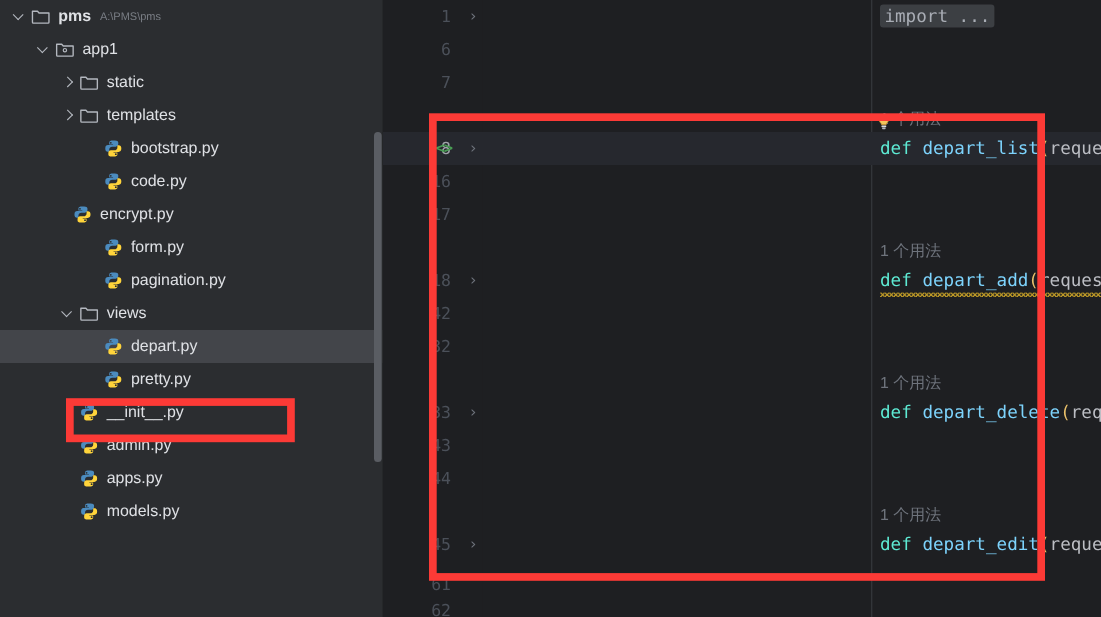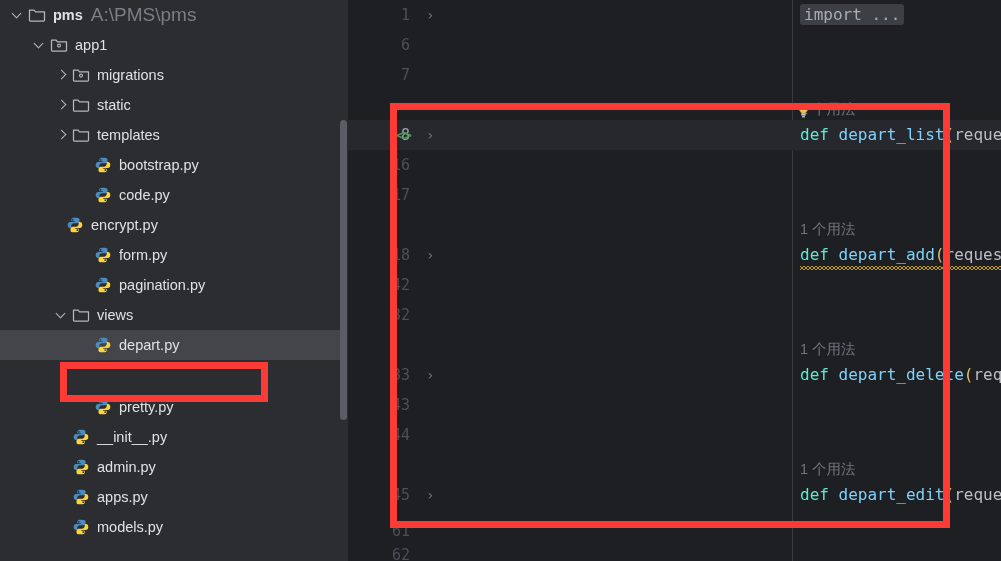--- a/index.html
+++ b/index.html
@@ -65,21 +65,21 @@
   .ficon {
     width: 18px; height: 18px;
     flex: 0 0 18px;
     margin-right: 7px;
     position: relative;
     display: inline-block;
   }
   .tree-label { line-height: 1; }
   .tree-path {
     color: #7A7E85;
-    font-size: 19px;
+    font-size: 10px;
     margin-left: 8px;
   }
   .tree-row.bold .tree-label { font-weight: bold; }
 
   
   #sb-track {
     position: absolute;
     right: 0; top: 0;
     width: 8px; height: 561px;
     background: #2B2D30;
@@ -221,94 +221,86 @@
           <span class="ficon"><svg width="18" height="18" viewBox="0 0 18 18">
               <path d="M1.5 4.2h4.6l1.4 1.6h9V14.2a.8.8 0 0 1-.8.8H2.3a.8.8 0 0 1-.8-.8z" fill="none" stroke="#B4B8BF" stroke-width="1.25" stroke-linejoin="round"></path>
               <circle cx="9" cy="9.6" r="1.5" fill="none" stroke="#B4B8BF" stroke-width="1.1"></circle>
             </svg></span>
           <span class="tree-label">app1</span>
         </div>
         <div class="tree-row" style="padding-left: 54px;">
           <span class="arrow closed"></span>
           <span class="ficon"><svg width="18" height="18" viewBox="0 0 18 18">
               <path d="M1.5 4.2h4.6l1.4 1.6h9V14.2a.8.8 0 0 1-.8.8H2.3a.8.8 0 0 1-.8-.8z" fill="none" stroke="#B4B8BF" stroke-width="1.25" stroke-linejoin="round"></path>
-              <circle cx="9" cy="9.6" r="1.5" fill="none" stroke="#B4B8BF" stroke-width="1.1"></circle>
-            </svg></span>
-          <span class="tree-label">migrations</span>
+            </svg></span>
+          <span class="tree-label">static</span>
         </div>
         <div class="tree-row" style="padding-left: 54px;">
           <span class="arrow closed"></span>
           <span class="ficon"><svg width="18" height="18" viewBox="0 0 18 18">
               <path d="M1.5 4.2h4.6l1.4 1.6h9V14.2a.8.8 0 0 1-.8.8H2.3a.8.8 0 0 1-.8-.8z" fill="none" stroke="#B4B8BF" stroke-width="1.25" stroke-linejoin="round"></path>
             </svg></span>
-          <span class="tree-label">static</span>
-        </div>
-        <div class="tree-row" style="padding-left: 54px;">
-          <span class="arrow closed"></span>
+          <span class="tree-label">templates</span>
+        </div>
+        <div class="tree-row" style="padding-left: 76px;">
+          <span class="arrow none"></span>
+          <span class="ficon"><svg width="18" height="18" viewBox="0 0 18 18">
+              <path d="M8.6 1.7c-2 0-3.3.5-3.3 1.9v1.7h3.5v.6H4.2c-1.5 0-2.5 1-2.5 3s.9 3 2.4 3h1.2V9.9c0-1.5 1.2-2.6 2.7-2.6h3.2c1.3 0 2.3-1 2.3-2.3V3.6c0-1.2-1.1-1.9-3-1.9zM6.7 3a.85.85 0 1 1 0 1.7.85.85 0 0 1 0-1.7z" fill="#4B8BBE"></path>
+              <path d="M9.4 16.3c2 0 3.3-.5 3.3-1.9v-1.7H9.2v-.6h4.6c1.5 0 2.5-1 2.5-3s-.9-3-2.4-3h-1.2v2c0 1.5-1.2 2.6-2.7 2.6H6.8c-1.3 0-2.3 1-2.3 2.3v1.4c0 1.2 1.1 1.9 3 1.9zm1.9-1.3a.85.85 0 1 1 0-1.7.85.85 0 0 1 0 1.7z" fill="#FFD43B"></path>
+            </svg></span>
+          <span class="tree-label">bootstrap.py</span>
+        </div>
+        <div class="tree-row" style="padding-left: 76px;">
+          <span class="arrow none"></span>
+          <span class="ficon"><svg width="18" height="18" viewBox="0 0 18 18">
+              <path d="M8.6 1.7c-2 0-3.3.5-3.3 1.9v1.7h3.5v.6H4.2c-1.5 0-2.5 1-2.5 3s.9 3 2.4 3h1.2V9.9c0-1.5 1.2-2.6 2.7-2.6h3.2c1.3 0 2.3-1 2.3-2.3V3.6c0-1.2-1.1-1.9-3-1.9zM6.7 3a.85.85 0 1 1 0 1.7.85.85 0 0 1 0-1.7z" fill="#4B8BBE"></path>
+              <path d="M9.4 16.3c2 0 3.3-.5 3.3-1.9v-1.7H9.2v-.6h4.6c1.5 0 2.5-1 2.5-3s-.9-3-2.4-3h-1.2v2c0 1.5-1.2 2.6-2.7 2.6H6.8c-1.3 0-2.3 1-2.3 2.3v1.4c0 1.2 1.1 1.9 3 1.9zm1.9-1.3a.85.85 0 1 1 0-1.7.85.85 0 0 1 0 1.7z" fill="#FFD43B"></path>
+            </svg></span>
+          <span class="tree-label">code.py</span>
+        </div>
+        <div class="tree-row" style="padding-left: 48px;">
+          <span class="arrow none"></span>
+          <span class="ficon"><svg width="18" height="18" viewBox="0 0 18 18">
+              <path d="M8.6 1.7c-2 0-3.3.5-3.3 1.9v1.7h3.5v.6H4.2c-1.5 0-2.5 1-2.5 3s.9 3 2.4 3h1.2V9.9c0-1.5 1.2-2.6 2.7-2.6h3.2c1.3 0 2.3-1 2.3-2.3V3.6c0-1.2-1.1-1.9-3-1.9zM6.7 3a.85.85 0 1 1 0 1.7.85.85 0 0 1 0-1.7z" fill="#4B8BBE"></path>
+              <path d="M9.4 16.3c2 0 3.3-.5 3.3-1.9v-1.7H9.2v-.6h4.6c1.5 0 2.5-1 2.5-3s-.9-3-2.4-3h-1.2v2c0 1.5-1.2 2.6-2.7 2.6H6.8c-1.3 0-2.3 1-2.3 2.3v1.4c0 1.2 1.1 1.9 3 1.9zm1.9-1.3a.85.85 0 1 1 0-1.7.85.85 0 0 1 0 1.7z" fill="#FFD43B"></path>
+            </svg></span>
+          <span class="tree-label">encrypt.py</span>
+        </div>
+        <div class="tree-row" style="padding-left: 76px;">
+          <span class="arrow none"></span>
+          <span class="ficon"><svg width="18" height="18" viewBox="0 0 18 18">
+              <path d="M8.6 1.7c-2 0-3.3.5-3.3 1.9v1.7h3.5v.6H4.2c-1.5 0-2.5 1-2.5 3s.9 3 2.4 3h1.2V9.9c0-1.5 1.2-2.6 2.7-2.6h3.2c1.3 0 2.3-1 2.3-2.3V3.6c0-1.2-1.1-1.9-3-1.9zM6.7 3a.85.85 0 1 1 0 1.7.85.85 0 0 1 0-1.7z" fill="#4B8BBE"></path>
+              <path d="M9.4 16.3c2 0 3.3-.5 3.3-1.9v-1.7H9.2v-.6h4.6c1.5 0 2.5-1 2.5-3s-.9-3-2.4-3h-1.2v2c0 1.5-1.2 2.6-2.7 2.6H6.8c-1.3 0-2.3 1-2.3 2.3v1.4c0 1.2 1.1 1.9 3 1.9zm1.9-1.3a.85.85 0 1 1 0-1.7.85.85 0 0 1 0 1.7z" fill="#FFD43B"></path>
+            </svg></span>
+          <span class="tree-label">form.py</span>
+        </div>
+        <div class="tree-row" style="padding-left: 76px;">
+          <span class="arrow none"></span>
+          <span class="ficon"><svg width="18" height="18" viewBox="0 0 18 18">
+              <path d="M8.6 1.7c-2 0-3.3.5-3.3 1.9v1.7h3.5v.6H4.2c-1.5 0-2.5 1-2.5 3s.9 3 2.4 3h1.2V9.9c0-1.5 1.2-2.6 2.7-2.6h3.2c1.3 0 2.3-1 2.3-2.3V3.6c0-1.2-1.1-1.9-3-1.9zM6.7 3a.85.85 0 1 1 0 1.7.85.85 0 0 1 0-1.7z" fill="#4B8BBE"></path>
+              <path d="M9.4 16.3c2 0 3.3-.5 3.3-1.9v-1.7H9.2v-.6h4.6c1.5 0 2.5-1 2.5-3s-.9-3-2.4-3h-1.2v2c0 1.5-1.2 2.6-2.7 2.6H6.8c-1.3 0-2.3 1-2.3 2.3v1.4c0 1.2 1.1 1.9 3 1.9zm1.9-1.3a.85.85 0 1 1 0-1.7.85.85 0 0 1 0 1.7z" fill="#FFD43B"></path>
+            </svg></span>
+          <span class="tree-label">pagination.py</span>
+        </div>
+        <div class="tree-row" style="padding-left: 54px;">
+          <span class="arrow open"></span>
           <span class="ficon"><svg width="18" height="18" viewBox="0 0 18 18">
               <path d="M1.5 4.2h4.6l1.4 1.6h9V14.2a.8.8 0 0 1-.8.8H2.3a.8.8 0 0 1-.8-.8z" fill="none" stroke="#B4B8BF" stroke-width="1.25" stroke-linejoin="round"></path>
             </svg></span>
-          <span class="tree-label">templates</span>
+          <span class="tree-label">views</span>
+        </div>
+        <div class="tree-row selected" style="padding-left: 76px;">
+          <span class="arrow none"></span>
+          <span class="ficon"><svg width="18" height="18" viewBox="0 0 18 18">
+              <path d="M8.6 1.7c-2 0-3.3.5-3.3 1.9v1.7h3.5v.6H4.2c-1.5 0-2.5 1-2.5 3s.9 3 2.4 3h1.2V9.9c0-1.5 1.2-2.6 2.7-2.6h3.2c1.3 0 2.3-1 2.3-2.3V3.6c0-1.2-1.1-1.9-3-1.9zM6.7 3a.85.85 0 1 1 0 1.7.85.85 0 0 1 0-1.7z" fill="#4B8BBE"></path>
+              <path d="M9.4 16.3c2 0 3.3-.5 3.3-1.9v-1.7H9.2v-.6h4.6c1.5 0 2.5-1 2.5-3s-.9-3-2.4-3h-1.2v2c0 1.5-1.2 2.6-2.7 2.6H6.8c-1.3 0-2.3 1-2.3 2.3v1.4c0 1.2 1.1 1.9 3 1.9zm1.9-1.3a.85.85 0 1 1 0-1.7.85.85 0 0 1 0 1.7z" fill="#FFD43B"></path>
+            </svg></span>
+          <span class="tree-label">depart.py</span>
         </div>
         <div class="tree-row" style="padding-left: 76px;">
-          <span class="arrow none"></span>
-          <span class="ficon"><svg width="18" height="18" viewBox="0 0 18 18">
-              <path d="M8.6 1.7c-2 0-3.3.5-3.3 1.9v1.7h3.5v.6H4.2c-1.5 0-2.5 1-2.5 3s.9 3 2.4 3h1.2V9.9c0-1.5 1.2-2.6 2.7-2.6h3.2c1.3 0 2.3-1 2.3-2.3V3.6c0-1.2-1.1-1.9-3-1.9zM6.7 3a.85.85 0 1 1 0 1.7.85.85 0 0 1 0-1.7z" fill="#4B8BBE"></path>
-              <path d="M9.4 16.3c2 0 3.3-.5 3.3-1.9v-1.7H9.2v-.6h4.6c1.5 0 2.5-1 2.5-3s-.9-3-2.4-3h-1.2v2c0 1.5-1.2 2.6-2.7 2.6H6.8c-1.3 0-2.3 1-2.3 2.3v1.4c0 1.2 1.1 1.9 3 1.9zm1.9-1.3a.85.85 0 1 1 0-1.7.85.85 0 0 1 0 1.7z" fill="#FFD43B"></path>
-            </svg></span>
-          <span class="tree-label">bootstrap.py</span>
-        </div>
-        <div class="tree-row" style="padding-left: 76px;">
-          <span class="arrow none"></span>
-          <span class="ficon"><svg width="18" height="18" viewBox="0 0 18 18">
-              <path d="M8.6 1.7c-2 0-3.3.5-3.3 1.9v1.7h3.5v.6H4.2c-1.5 0-2.5 1-2.5 3s.9 3 2.4 3h1.2V9.9c0-1.5 1.2-2.6 2.7-2.6h3.2c1.3 0 2.3-1 2.3-2.3V3.6c0-1.2-1.1-1.9-3-1.9zM6.7 3a.85.85 0 1 1 0 1.7.85.85 0 0 1 0-1.7z" fill="#4B8BBE"></path>
-              <path d="M9.4 16.3c2 0 3.3-.5 3.3-1.9v-1.7H9.2v-.6h4.6c1.5 0 2.5-1 2.5-3s-.9-3-2.4-3h-1.2v2c0 1.5-1.2 2.6-2.7 2.6H6.8c-1.3 0-2.3 1-2.3 2.3v1.4c0 1.2 1.1 1.9 3 1.9zm1.9-1.3a.85.85 0 1 1 0-1.7.85.85 0 0 1 0 1.7z" fill="#FFD43B"></path>
-            </svg></span>
-          <span class="tree-label">code.py</span>
-        </div>
-        <div class="tree-row" style="padding-left: 48px;">
-          <span class="arrow none"></span>
-          <span class="ficon"><svg width="18" height="18" viewBox="0 0 18 18">
-              <path d="M8.6 1.7c-2 0-3.3.5-3.3 1.9v1.7h3.5v.6H4.2c-1.5 0-2.5 1-2.5 3s.9 3 2.4 3h1.2V9.9c0-1.5 1.2-2.6 2.7-2.6h3.2c1.3 0 2.3-1 2.3-2.3V3.6c0-1.2-1.1-1.9-3-1.9zM6.7 3a.85.85 0 1 1 0 1.7.85.85 0 0 1 0-1.7z" fill="#4B8BBE"></path>
-              <path d="M9.4 16.3c2 0 3.3-.5 3.3-1.9v-1.7H9.2v-.6h4.6c1.5 0 2.5-1 2.5-3s-.9-3-2.4-3h-1.2v2c0 1.5-1.2 2.6-2.7 2.6H6.8c-1.3 0-2.3 1-2.3 2.3v1.4c0 1.2 1.1 1.9 3 1.9zm1.9-1.3a.85.85 0 1 1 0-1.7.85.85 0 0 1 0 1.7z" fill="#FFD43B"></path>
-            </svg></span>
-          <span class="tree-label">encrypt.py</span>
-        </div>
-        <div class="tree-row" style="padding-left: 76px;">
-          <span class="arrow none"></span>
-          <span class="ficon"><svg width="18" height="18" viewBox="0 0 18 18">
-              <path d="M8.6 1.7c-2 0-3.3.5-3.3 1.9v1.7h3.5v.6H4.2c-1.5 0-2.5 1-2.5 3s.9 3 2.4 3h1.2V9.9c0-1.5 1.2-2.6 2.7-2.6h3.2c1.3 0 2.3-1 2.3-2.3V3.6c0-1.2-1.1-1.9-3-1.9zM6.7 3a.85.85 0 1 1 0 1.7.85.85 0 0 1 0-1.7z" fill="#4B8BBE"></path>
-              <path d="M9.4 16.3c2 0 3.3-.5 3.3-1.9v-1.7H9.2v-.6h4.6c1.5 0 2.5-1 2.5-3s-.9-3-2.4-3h-1.2v2c0 1.5-1.2 2.6-2.7 2.6H6.8c-1.3 0-2.3 1-2.3 2.3v1.4c0 1.2 1.1 1.9 3 1.9zm1.9-1.3a.85.85 0 1 1 0-1.7.85.85 0 0 1 0 1.7z" fill="#FFD43B"></path>
-            </svg></span>
-          <span class="tree-label">form.py</span>
-        </div>
-        <div class="tree-row" style="padding-left: 76px;">
-          <span class="arrow none"></span>
-          <span class="ficon"><svg width="18" height="18" viewBox="0 0 18 18">
-              <path d="M8.6 1.7c-2 0-3.3.5-3.3 1.9v1.7h3.5v.6H4.2c-1.5 0-2.5 1-2.5 3s.9 3 2.4 3h1.2V9.9c0-1.5 1.2-2.6 2.7-2.6h3.2c1.3 0 2.3-1 2.3-2.3V3.6c0-1.2-1.1-1.9-3-1.9zM6.7 3a.85.85 0 1 1 0 1.7.85.85 0 0 1 0-1.7z" fill="#4B8BBE"></path>
-              <path d="M9.4 16.3c2 0 3.3-.5 3.3-1.9v-1.7H9.2v-.6h4.6c1.5 0 2.5-1 2.5-3s-.9-3-2.4-3h-1.2v2c0 1.5-1.2 2.6-2.7 2.6H6.8c-1.3 0-2.3 1-2.3 2.3v1.4c0 1.2 1.1 1.9 3 1.9zm1.9-1.3a.85.85 0 1 1 0-1.7.85.85 0 0 1 0 1.7z" fill="#FFD43B"></path>
-            </svg></span>
-          <span class="tree-label">pagination.py</span>
-        </div>
-        <div class="tree-row" style="padding-left: 54px;">
-          <span class="arrow open"></span>
-          <span class="ficon"><svg width="18" height="18" viewBox="0 0 18 18">
-              <path d="M1.5 4.2h4.6l1.4 1.6h9V14.2a.8.8 0 0 1-.8.8H2.3a.8.8 0 0 1-.8-.8z" fill="none" stroke="#B4B8BF" stroke-width="1.25" stroke-linejoin="round"></path>
-            </svg></span>
-          <span class="tree-label">views</span>
-        </div>
-        <div class="tree-row selected" style="padding-left: 76px;">
-          <span class="arrow none"></span>
-          <span class="ficon"><svg width="18" height="18" viewBox="0 0 18 18">
-              <path d="M8.6 1.7c-2 0-3.3.5-3.3 1.9v1.7h3.5v.6H4.2c-1.5 0-2.5 1-2.5 3s.9 3 2.4 3h1.2V9.9c0-1.5 1.2-2.6 2.7-2.6h3.2c1.3 0 2.3-1 2.3-2.3V3.6c0-1.2-1.1-1.9-3-1.9zM6.7 3a.85.85 0 1 1 0 1.7.85.85 0 0 1 0-1.7z" fill="#4B8BBE"></path>
-              <path d="M9.4 16.3c2 0 3.3-.5 3.3-1.9v-1.7H9.2v-.6h4.6c1.5 0 2.5-1 2.5-3s-.9-3-2.4-3h-1.2v2c0 1.5-1.2 2.6-2.7 2.6H6.8c-1.3 0-2.3 1-2.3 2.3v1.4c0 1.2 1.1 1.9 3 1.9zm1.9-1.3a.85.85 0 1 1 0-1.7.85.85 0 0 1 0 1.7z" fill="#FFD43B"></path>
-            </svg></span>
-          <span class="tree-label">depart.py</span>
-        </div>
-        <div class="tree-row" style="padding-left: 76px; margin-top: 32px;">
           <span class="arrow none"></span>
           <span class="ficon"><svg width="18" height="18" viewBox="0 0 18 18">
               <path d="M8.6 1.7c-2 0-3.3.5-3.3 1.9v1.7h3.5v.6H4.2c-1.5 0-2.5 1-2.5 3s.9 3 2.4 3h1.2V9.9c0-1.5 1.2-2.6 2.7-2.6h3.2c1.3 0 2.3-1 2.3-2.3V3.6c0-1.2-1.1-1.9-3-1.9zM6.7 3a.85.85 0 1 1 0 1.7.85.85 0 0 1 0-1.7z" fill="#4B8BBE"></path>
               <path d="M9.4 16.3c2 0 3.3-.5 3.3-1.9v-1.7H9.2v-.6h4.6c1.5 0 2.5-1 2.5-3s-.9-3-2.4-3h-1.2v2c0 1.5-1.2 2.6-2.7 2.6H6.8c-1.3 0-2.3 1-2.3 2.3v1.4c0 1.2 1.1 1.9 3 1.9zm1.9-1.3a.85.85 0 1 1 0-1.7.85.85 0 0 1 0 1.7z" fill="#FFD43B"></path>
             </svg></span>
           <span class="tree-label">pretty.py</span>
         </div>
         <div class="tree-row" style="padding-left: 54px;">
           <span class="arrow none"></span>
           <span class="ficon"><svg width="18" height="18" viewBox="0 0 18 18">

